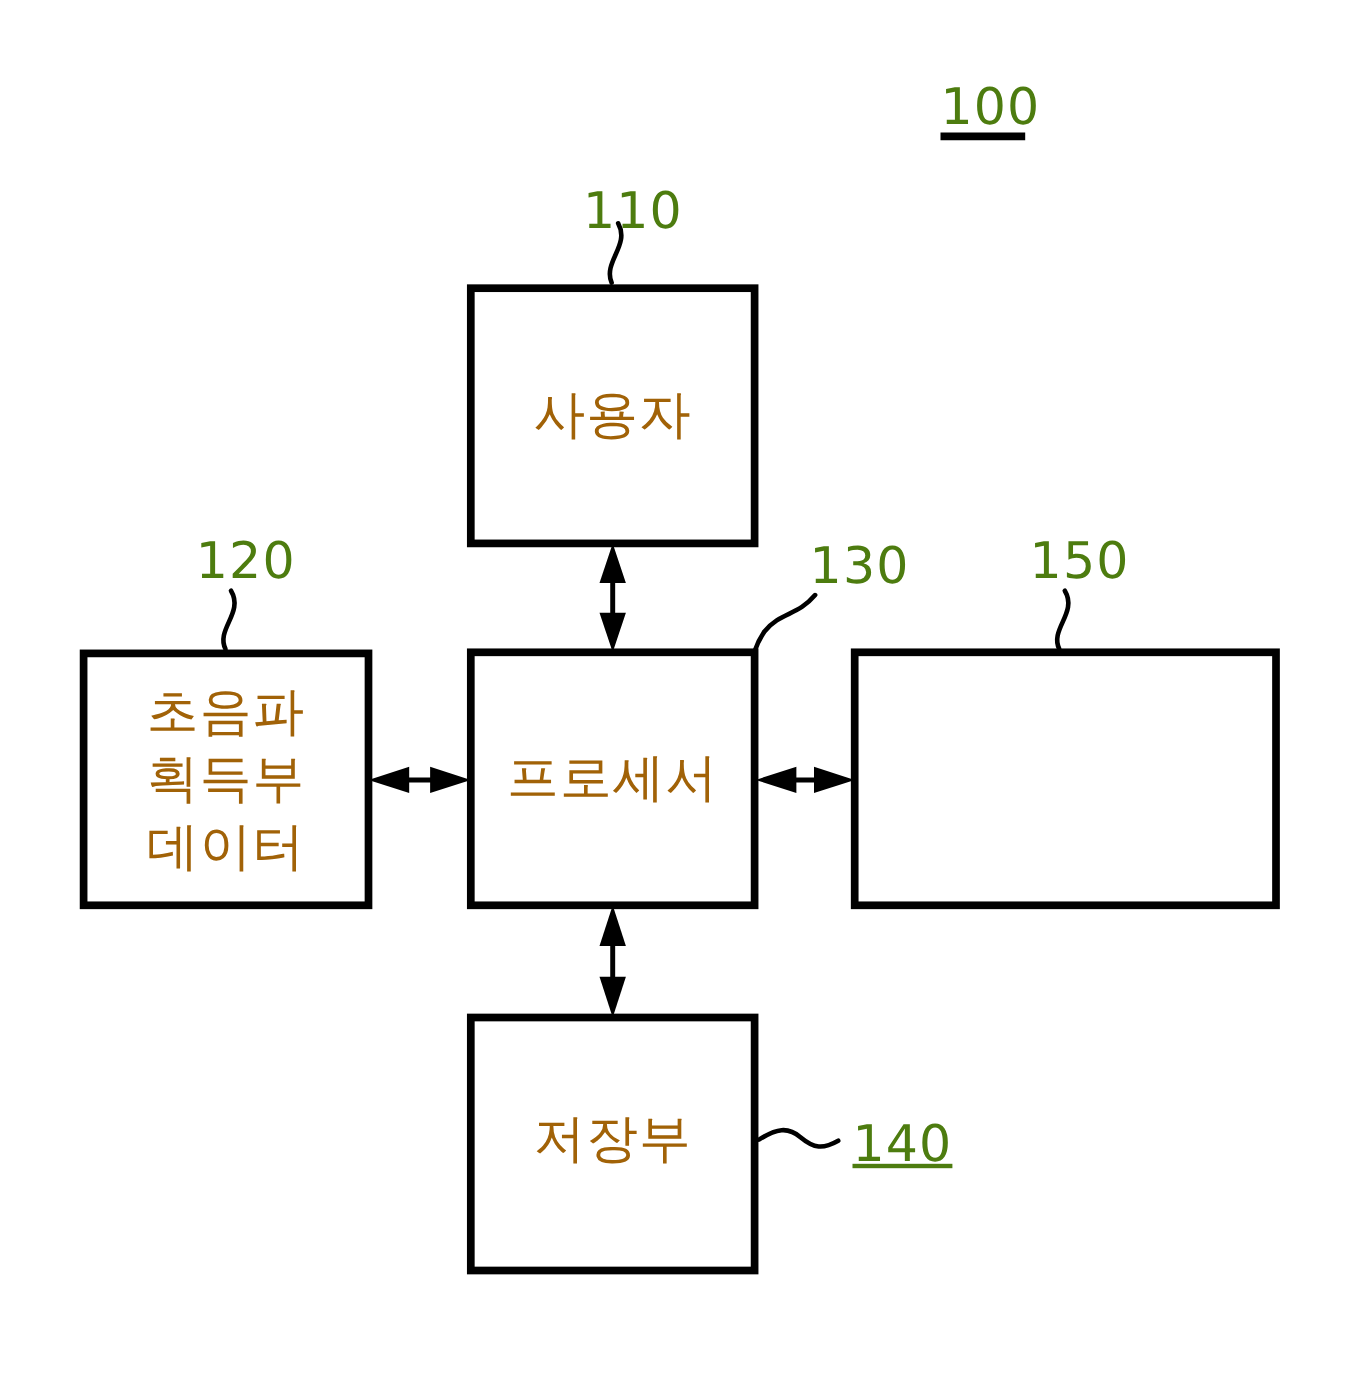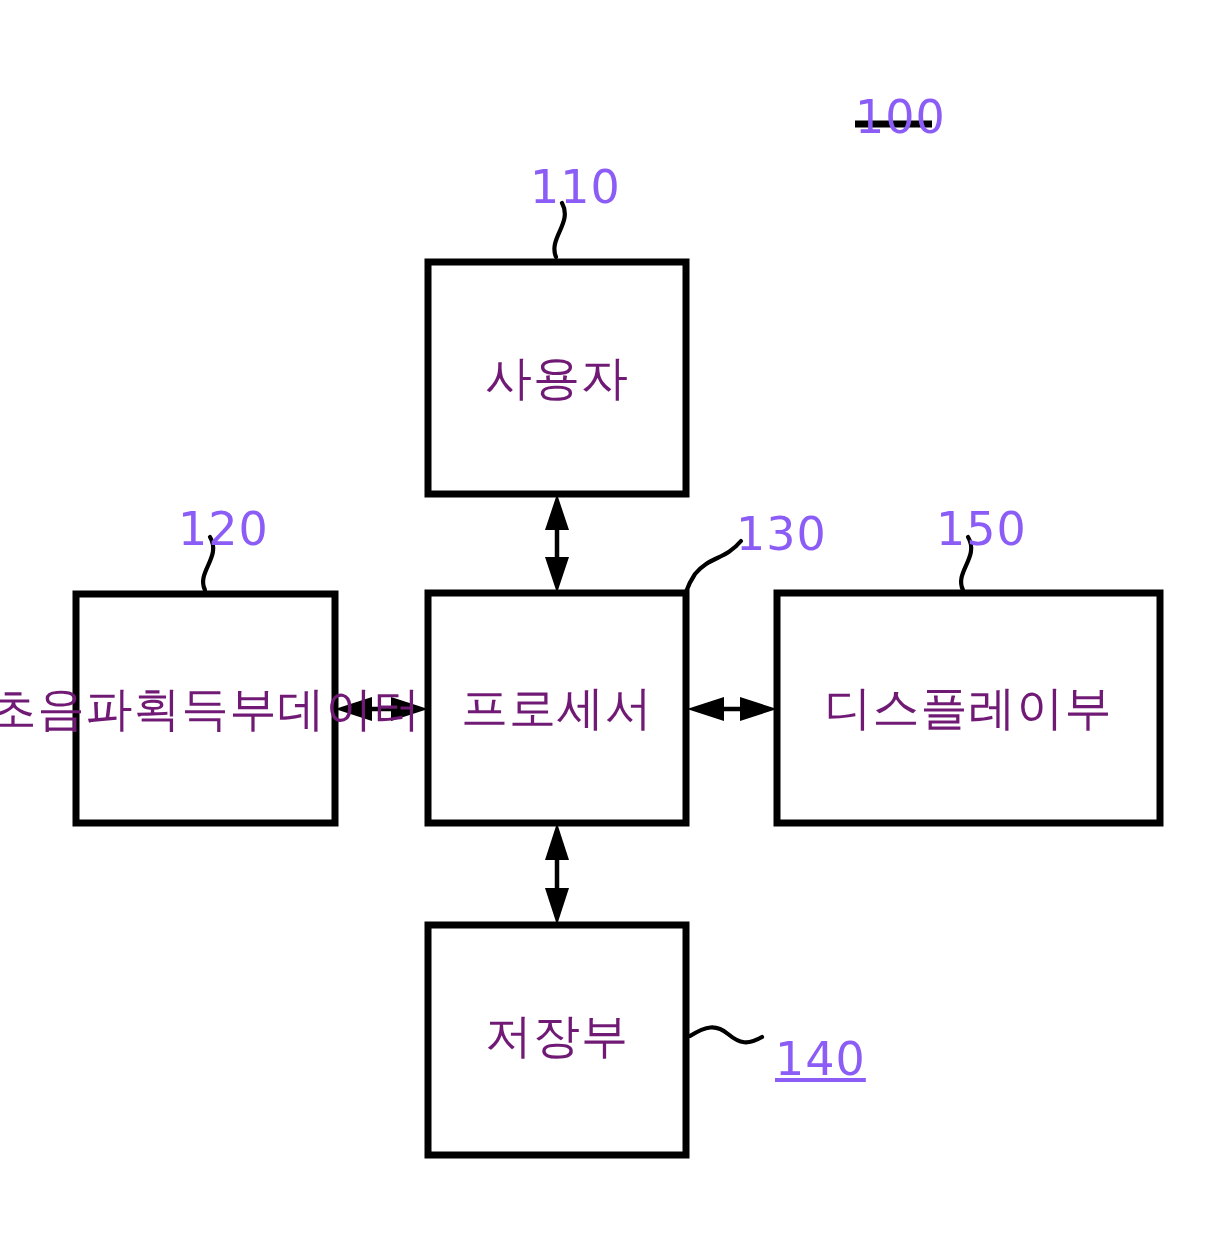--- a/index.html
+++ b/index.html
@@ -44,39 +44,38 @@
   .arrow-head {
     fill: #000000;
   }
   .underline-rule {
     stroke: #000000;
     stroke-width: 7;
   }
   .blk-label {
     position: absolute;
     display: flex;
-    flex-direction: row;
+    flex-direction: column;
     align-items: center;
     justify-content: center;
     text-align: center;
     font-size: 47px;
     line-height: 1.30;
     letter-spacing: 1px;
     font-weight: 400;
-    color: #701a75;
+    color: #a16207;
     white-space: nowrap;
     pointer-events: none;
   }
   .ref-num {
     position: absolute;
     font-size: 46px;
     letter-spacing: 1px;
-    color: #8b5cf6;
+    color: #4d7c0f;
     white-space: nowrap;
-    margin-top: 20px;
   }
 </style>
 </head>
 <body>
 
 <div id="figure-root">
 
   <svg class="diagram-svg" viewBox="0 0 1231 1258" xmlns="http://www.w3.org/2000/svg">
 
     <line class="underline-rule" x1="855" y1="124" x2="932" y2="124"></line>
@@ -122,21 +121,21 @@
     <g>
       <line class="conn-line" x1="557" y1="833" x2="557" y2="915"></line>
       <polygon class="arrow-head" points="557,823 545,860 569,860"></polygon>
       <polygon class="arrow-head" points="557,925 545,888 569,888"></polygon>
     </g>
 
   </svg>
 
   <div class="ref-num" style="left:855px; top:70px;">100</div>
 
-  <div class="ref-num" style="left:530px; top:140px;">110</div>
+  <div class="ref-num" style="left:530px; top:164px;">110</div>
 
   <div class="ref-num" style="left:178px; top:482px;">120</div>
 
   <div class="ref-num" style="left:736px; top:487px;">130</div>
 
   <div class="ref-num" style="left:775px; top:1012px;text-decoration:underline;">140</div>
 
   <div class="ref-num" style="left:936px; top:482px;text-align:center;">150</div>
 
   <div class="blk-label" style="left:428px; top:262px; width:258px; height:232px;">
@@ -150,17 +149,14 @@
   </div>
 
   <div class="blk-label" style="left:428px; top:593px; width:258px; height:230px;align-items:center;">
     <span>프로세서</span>
   </div>
 
   <div class="blk-label" style="left:428px; top:925px; width:258px; height:230px;font-family:Liberation Mono, monospace;">
     <span>저장부</span>
   </div>
 
-  <div class="blk-label" style="left:777px; top:593px; width:383px; height:230px;">
-    <span>디스플레이부</span>
-  </div>
 
 </div>
 
 </body></html>

